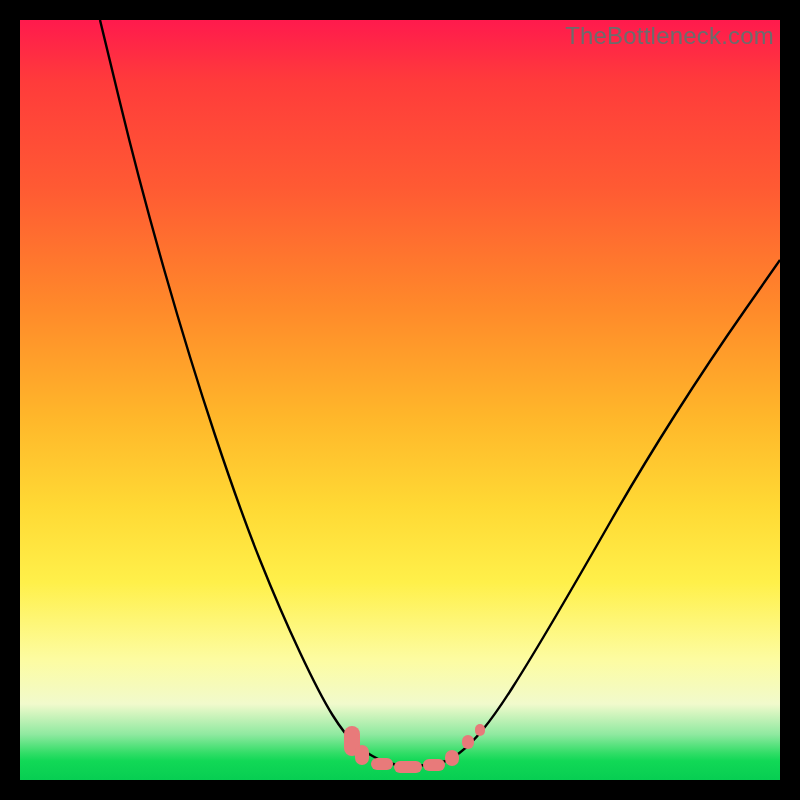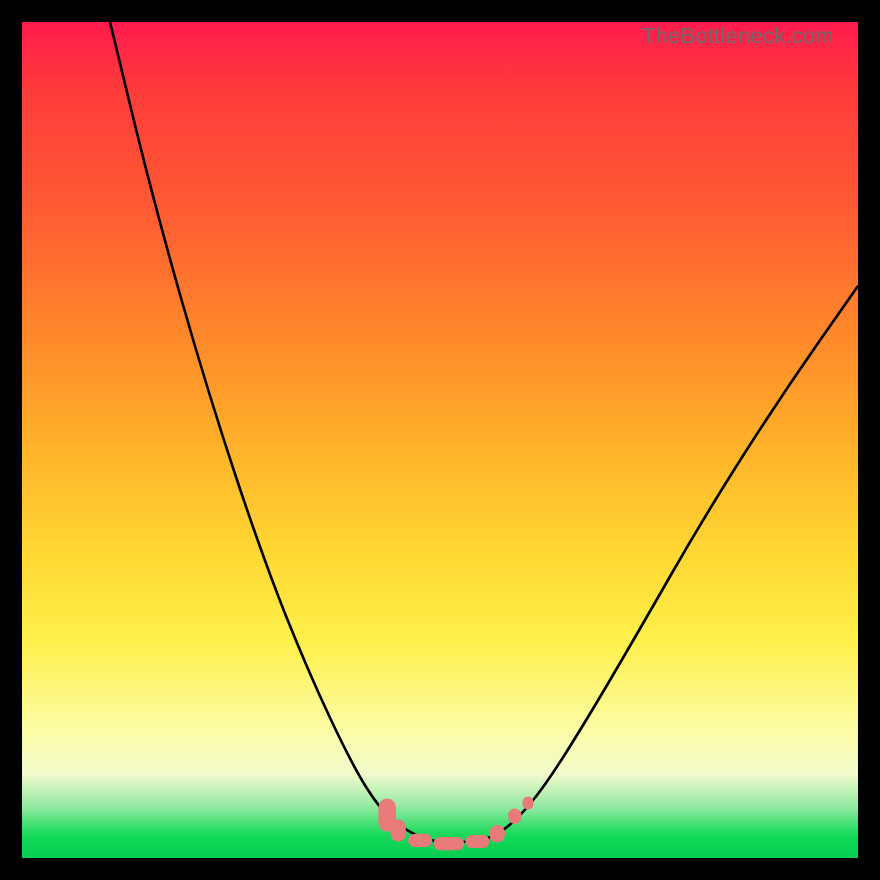--- a/index.html
+++ b/index.html
@@ -39,23 +39,23 @@
       #f1facc 90%,
       #8fe9a0 94%,
       #30dd66 96.5%,
       #11d856 97.5%,
       #07ce52 100%
     );
   }
   .watermark {
     position: absolute;
     top: 2px;
-    right: 22px;
+    right: 6px;
     color: #6c6c6c;
-    font-size: 20px;
+    font-size: 24px;
     font-weight: 500;
     letter-spacing: 0.2px;
     z-index: 5;
   }
   svg.curves {
     position: absolute;
     left: 0;
     top: 0;
     z-index: 3;
   }

